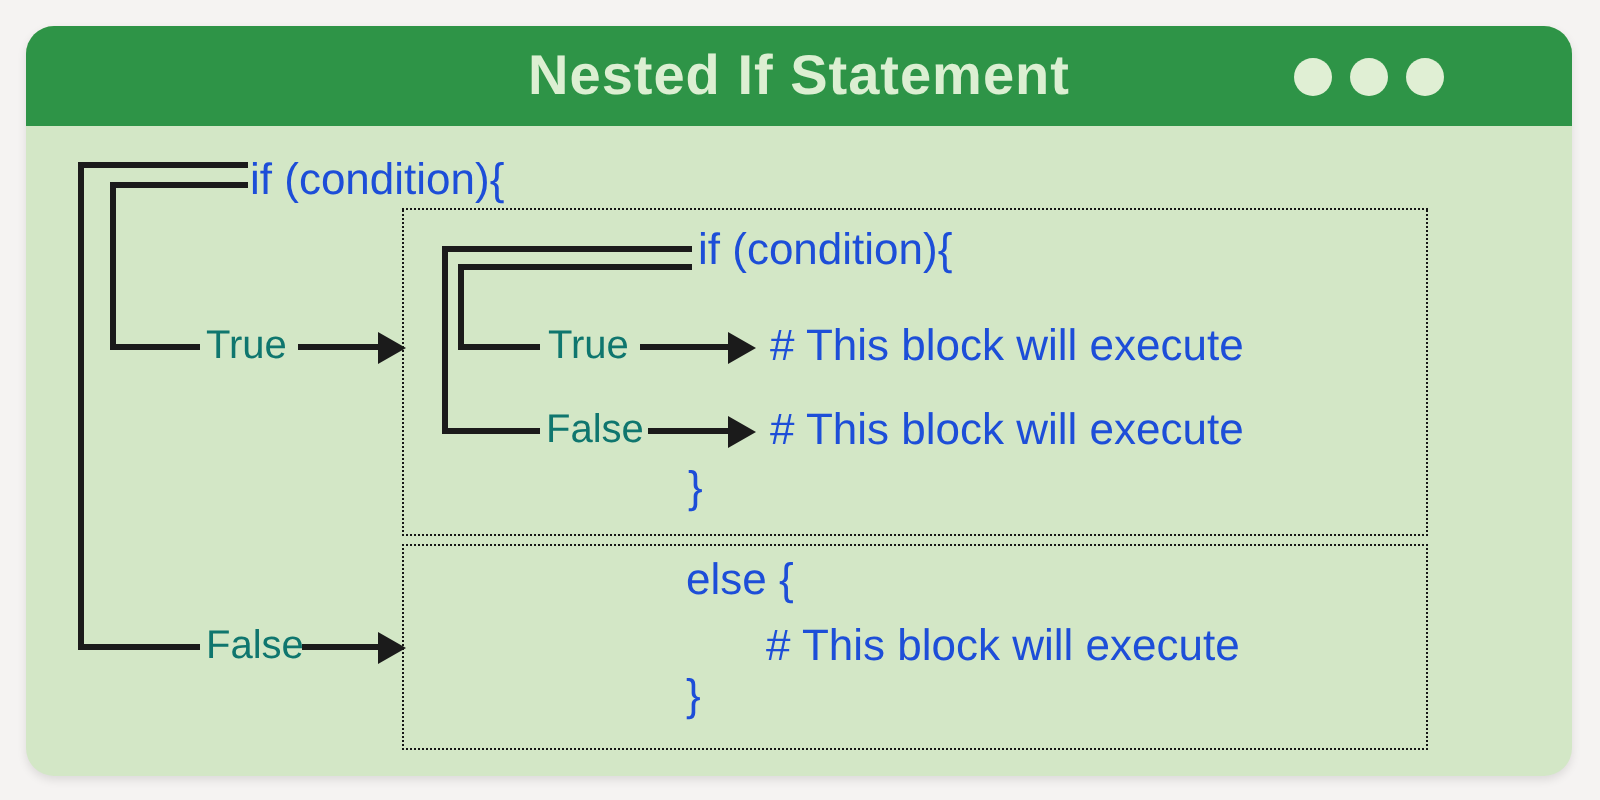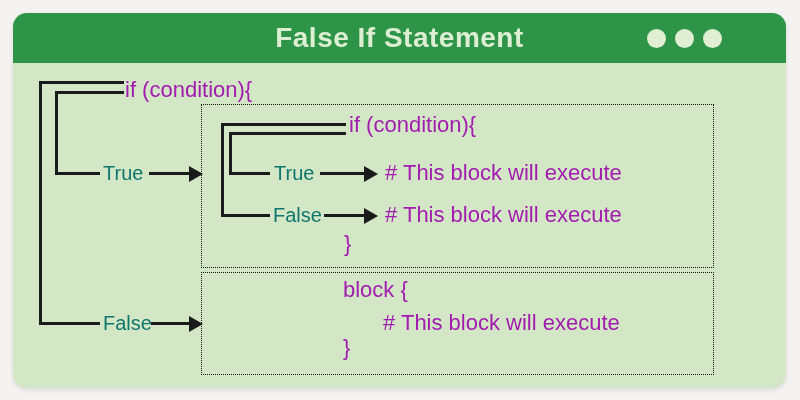--- a/index.html
+++ b/index.html
@@ -31,21 +31,21 @@
 
   .line{position:absolute;background:#1b1b1b;}
   .h{height:3px;} .v{width:3px;}
   .head{
     position:absolute;width:0;height:0;
     border-top:8px solid transparent;border-bottom:8px solid transparent;
     border-left:14px solid #1b1b1b;
   }
   .code{
     position:absolute;font-size:22px;line-height:26px;font-weight:500;
-    color:#a21caf;white-space:nowrap;
+    color:#1d4ed8;white-space:nowrap;
   }
   .branch{
     position:absolute;font-size:20px;line-height:24px;font-weight:500;
     color:#0f766e;white-space:nowrap;
   }
   .dbox{position:absolute;border:1.5px dotted #161616;}
 
   
   #outerH1{left:26px;top:68px;width:85px;}
   #outerH2{left:42px;top:78px;width:69px;}
@@ -125,26 +125,26 @@
   <div class="code" id="exec1"># This block will execute</div>
 
   <div class="line h" id="innerFalseH"></div>
   <div class="branch" id="innerFalseLabel">False</div>
   <div class="line h" id="innerFalseShaft"></div>
   <div class="head" id="innerFalseHead"></div>
   <div class="code" id="exec2"># This block will execute</div>
 
   <div class="code" id="brace1">}</div>
 
-  <div class="code" id="elseLabel">block {</div>
+  <div class="code" id="elseLabel">else {</div>
   <div class="code" id="exec3"># This block will execute</div>
   <div class="code" id="brace2">}</div>
 
   <div class="titlebar">
-    <div class="title">False If Statement</div>
+    <div class="title">Nested If Statement</div>
     <div class="dots">
       <div class="dot"></div>
       <div class="dot"></div>
       <div class="dot"></div>
     </div>
   </div>
 
 </div>
 
 </body></html>

